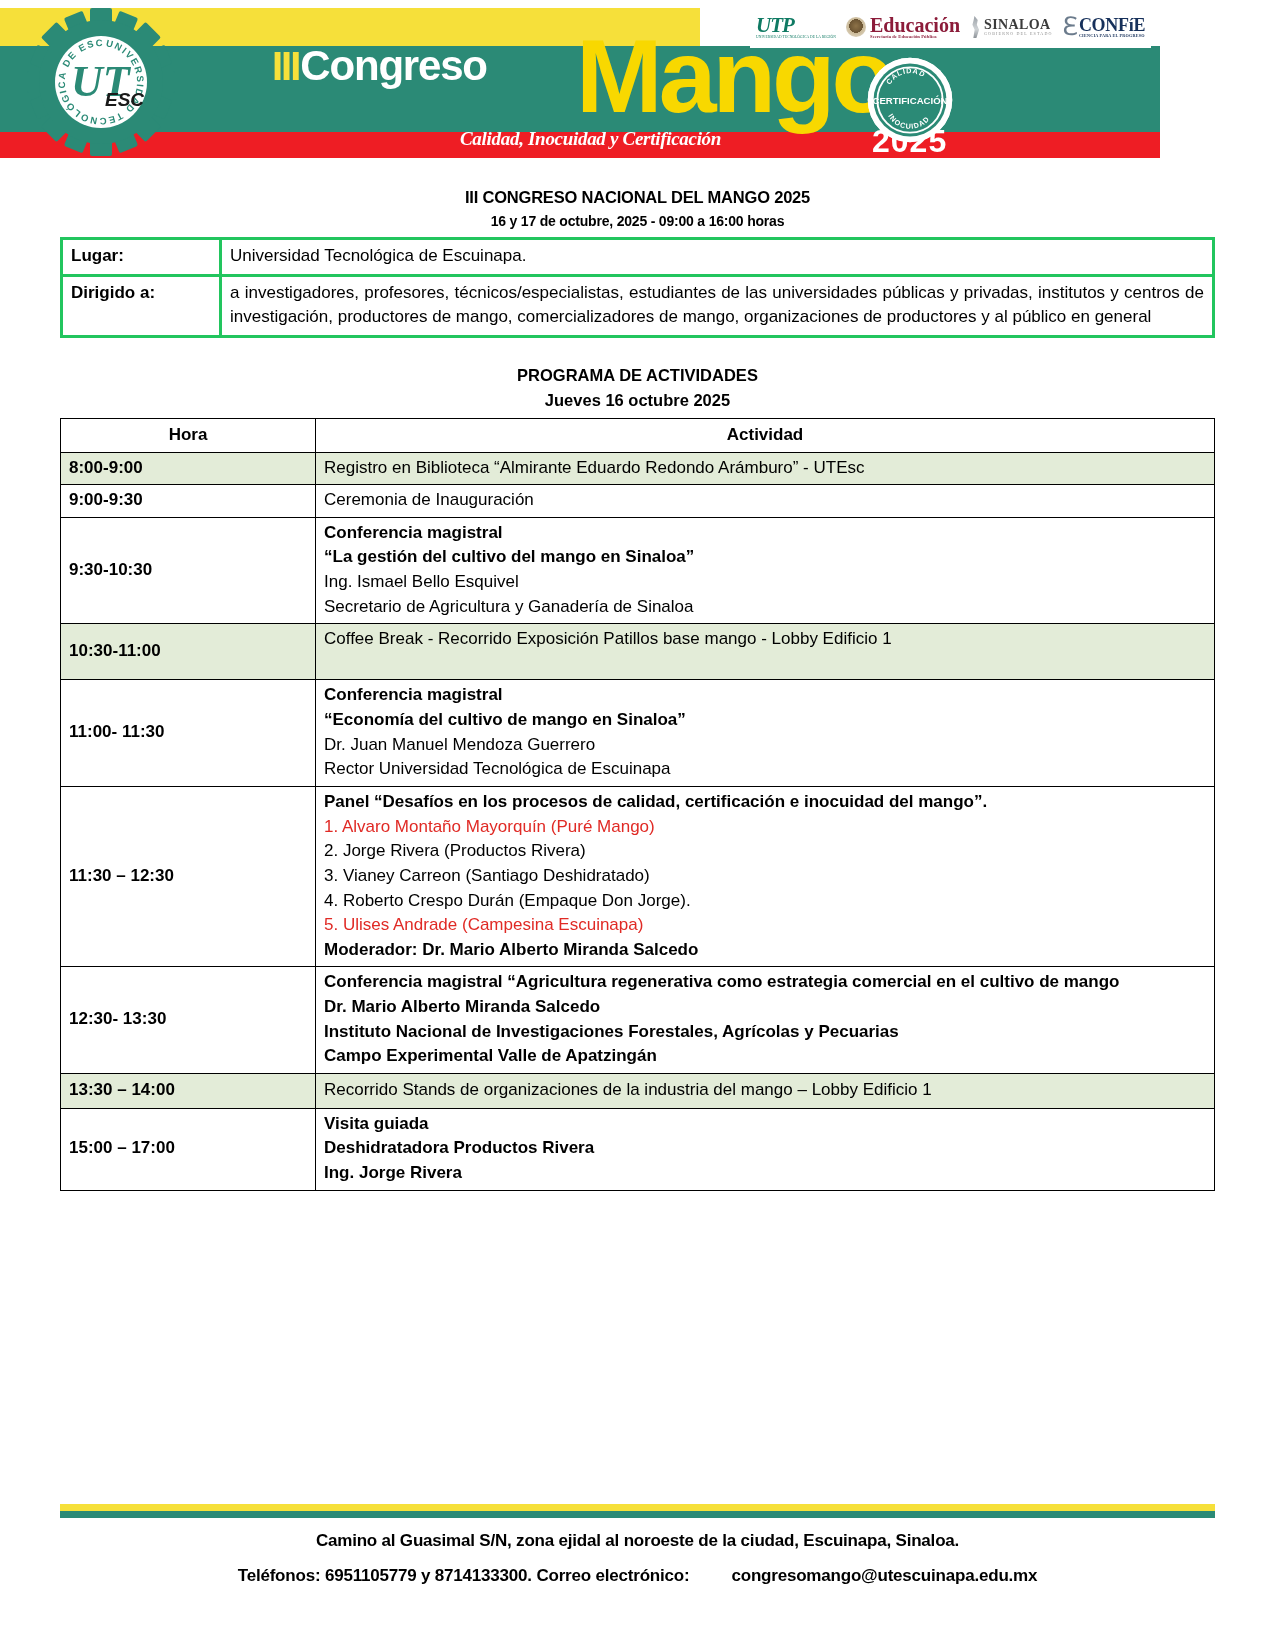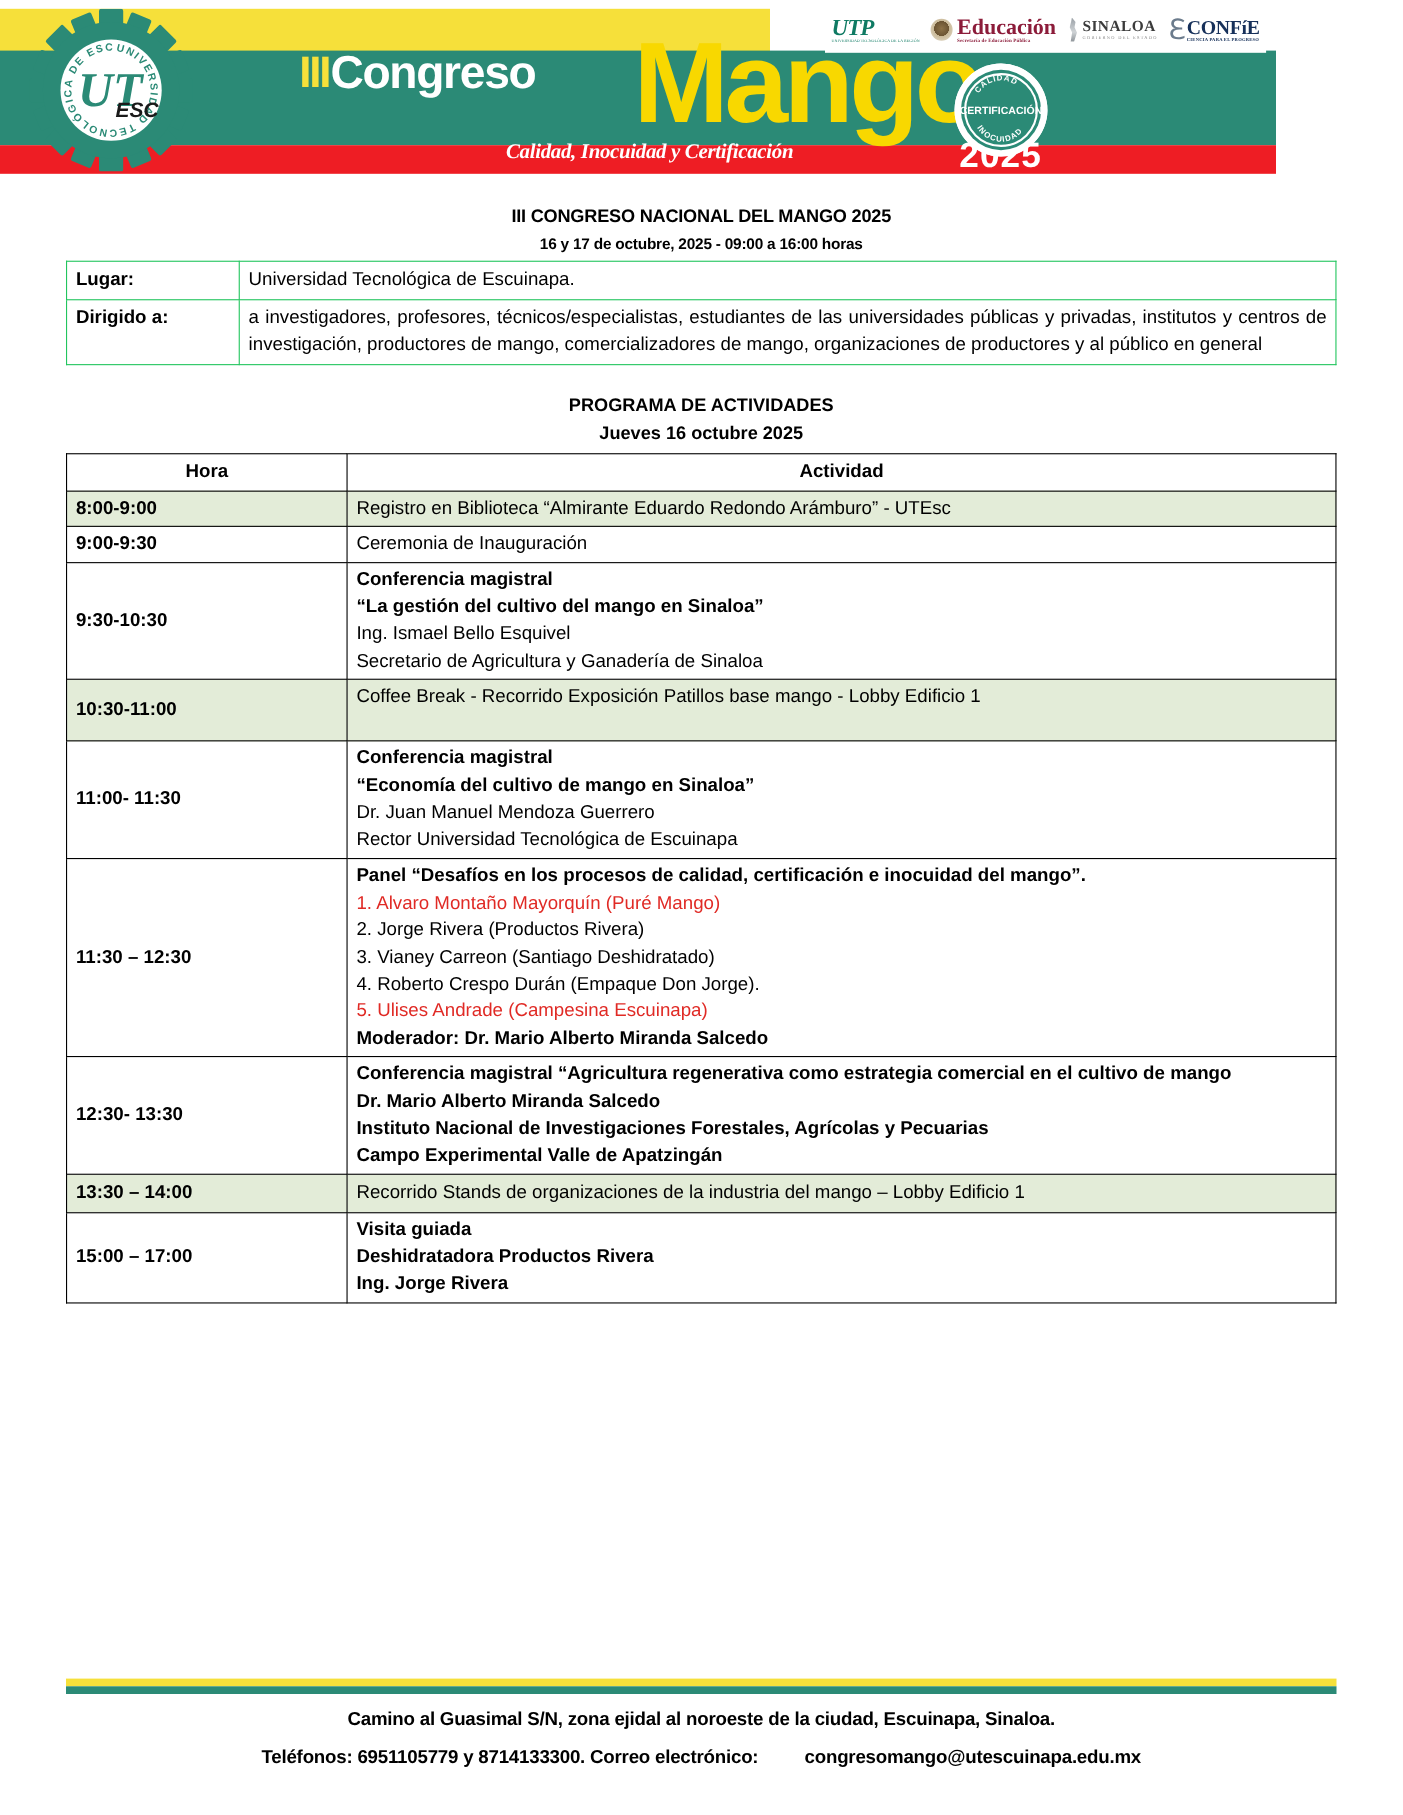--- a/index.html
+++ b/index.html
@@ -222,21 +222,21 @@
     margin-bottom:8px;
     letter-spacing:-0.2px;
   }
 
   table{
     border-collapse:collapse;
     width:1155px;
     table-layout:fixed;
   }
   .info-table td{
-    border:1px solid #22c55e;
+    border:3px solid #22c55e;
     padding:4px 8px 5px 8px;
     font-size:17px;
     vertical-align:top;
     line-height:1.45;
   }
   .info-table td.label{
     width:140px;
     font-weight:bold;
     white-space:nowrap;
   }
@@ -290,21 +290,21 @@
     font-size:17px;
   }
   .nested tr:last-child td{border-bottom:none;}
   .p0{padding:0 !important;}
 
   
   .footer{
     position:absolute;
     left:0; bottom:0;
     width:1275px;
-    padding-bottom:40px;
+    padding-bottom:62px;
   }
   .f-yellow{
     margin:0 60px;
     height:7px;
     background:#f6e03a;
   }
   .f-green{
     margin:0 60px;
     height:7px;
     background:#2b8a76;

